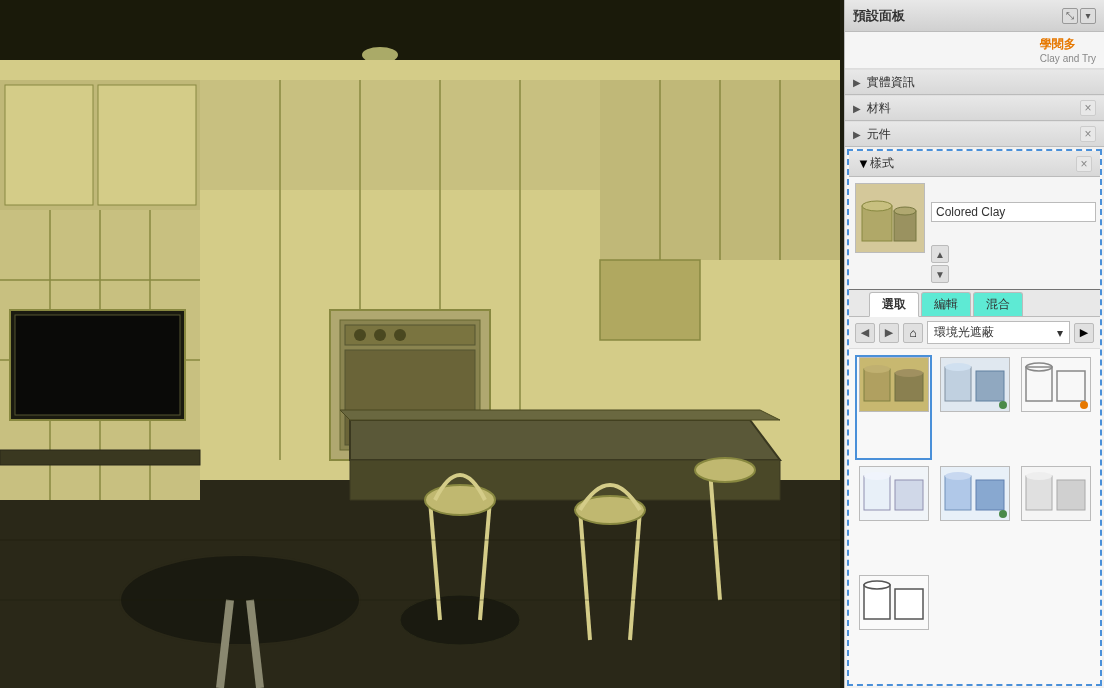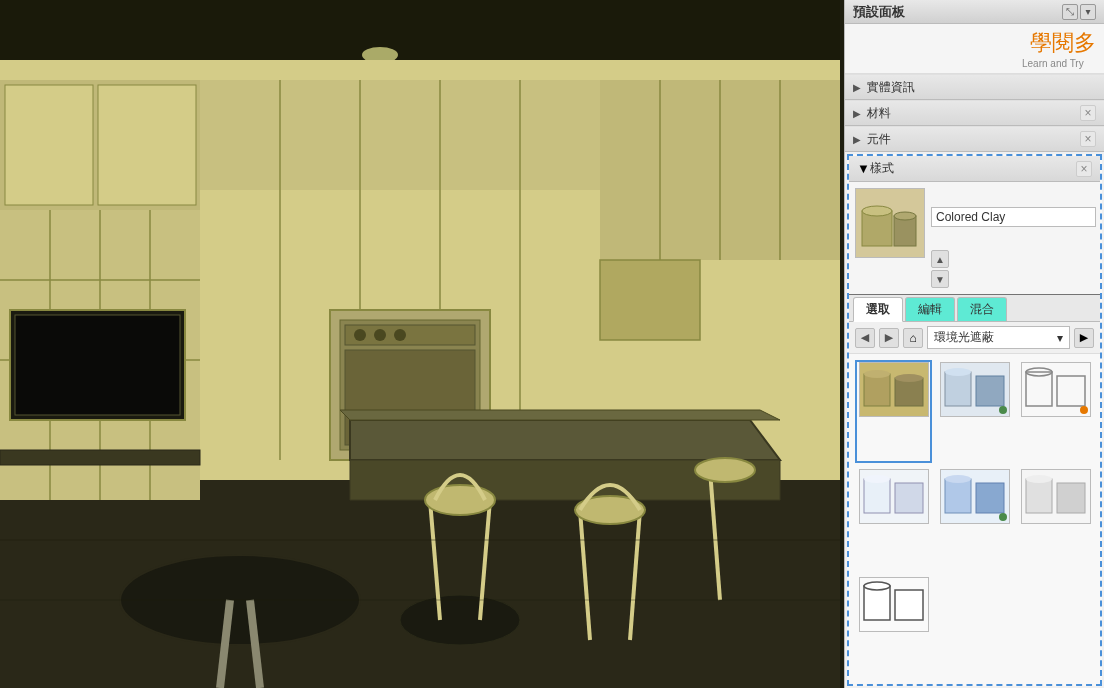--- a/index.html
+++ b/index.html
@@ -33,21 +33,21 @@
     }
 
     
     .panel-titlebar {
       background: linear-gradient(180deg, #e8e8e8 0%, #d0d0d0 100%);
       border-bottom: 1px solid #bbb;
       padding: 4px 8px;
       display: flex;
       align-items: center;
       justify-content: space-between;
-      height: 24px;
+      height: 32px;
     }
 
     .panel-title {
       font-size: 13px;
       font-weight: bold;
       color: #333;
     }
 
     .panel-titlebar-btns {
       display: flex;
@@ -72,24 +72,23 @@
     .logo-area {
       background: #f5f5f5;
       padding: 4px 8px;
       display: flex;
       align-items: center;
       justify-content: flex-end;
       border-bottom: 1px solid #ddd;
     }
 
     .logo-text {
-      font-size: 22px;
-      font-weight: normal;
+      font-size: 12px;
+      font-weight: bold;
       color: #e67800;
-      margin-left: 8px;
     }
 
     .logo-sub {
       font-size: 10px;
       color: #888;
     }
 
     
     .section-row {
       display: flex;
@@ -245,20 +244,21 @@
       border-radius: 3px 3px 0 0;
       cursor: pointer;
       color: #333;
     }
 
     .tab-btn.active {
       background: white;
       border-bottom: 1px solid white;
       margin-bottom: -1px;
       font-weight: bold;
+      margin-left: 16px;
     }
 
     
     .nav-row {
       display: flex;
       align-items: center;
       padding: 4px 6px;
       gap: 4px;
       background: #f0f0f0;
       border-bottom: 1px solid #ddd;
@@ -474,21 +474,21 @@
     <span class="panel-title">預設面板</span>
     <div class="panel-titlebar-btns">
       <div class="title-btn">⤡</div>
       <div class="title-btn">▾</div>
     </div>
   </div>
 
   <div class="logo-area">
     <div>
       <div class="logo-text">學閱多</div>
-      <div class="logo-sub">Learn and Try</div>
+      <div class="logo-sub">Clay and Try</div>
     </div>
   </div>
 
   <div class="section-row">
     <span class="arrow">▶</span>
     <span class="section-label">實體資訊</span>
   </div>
 
   <div class="section-row">
     <span class="arrow">▶</span>

